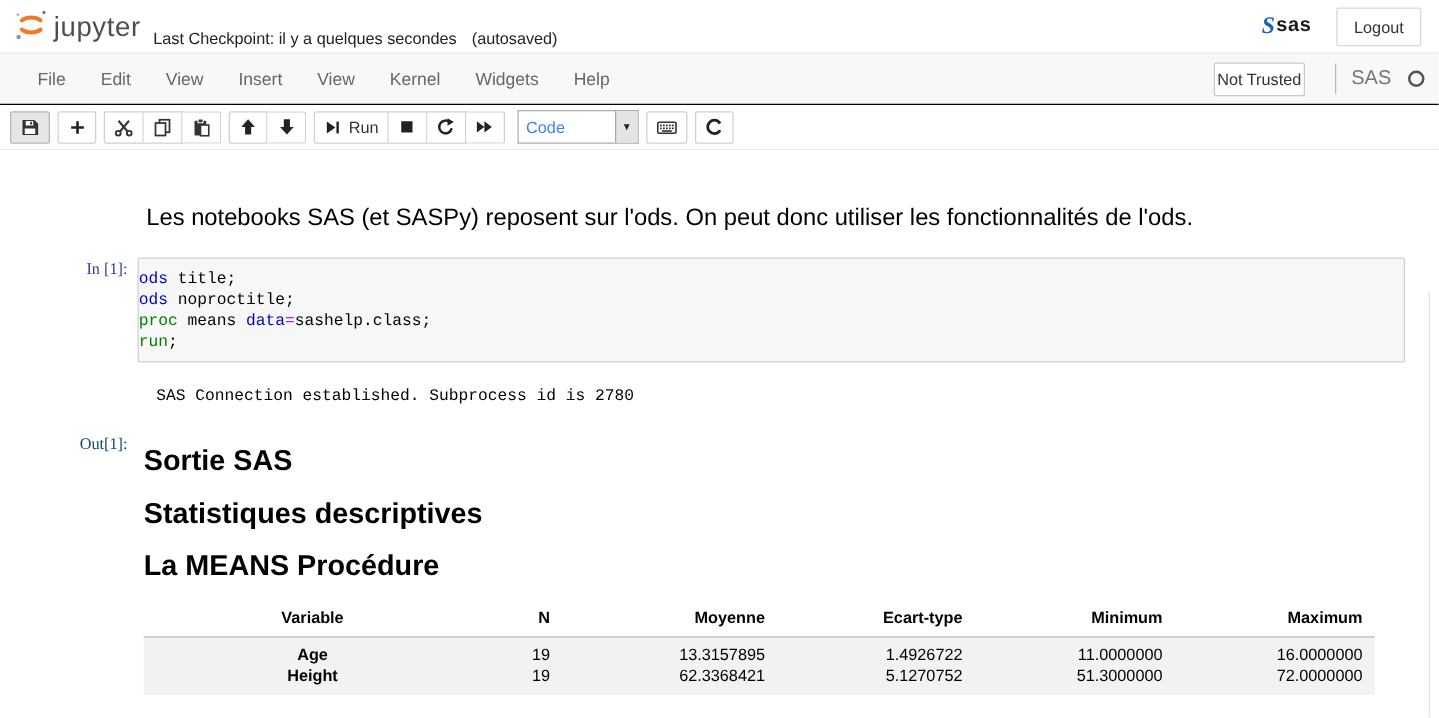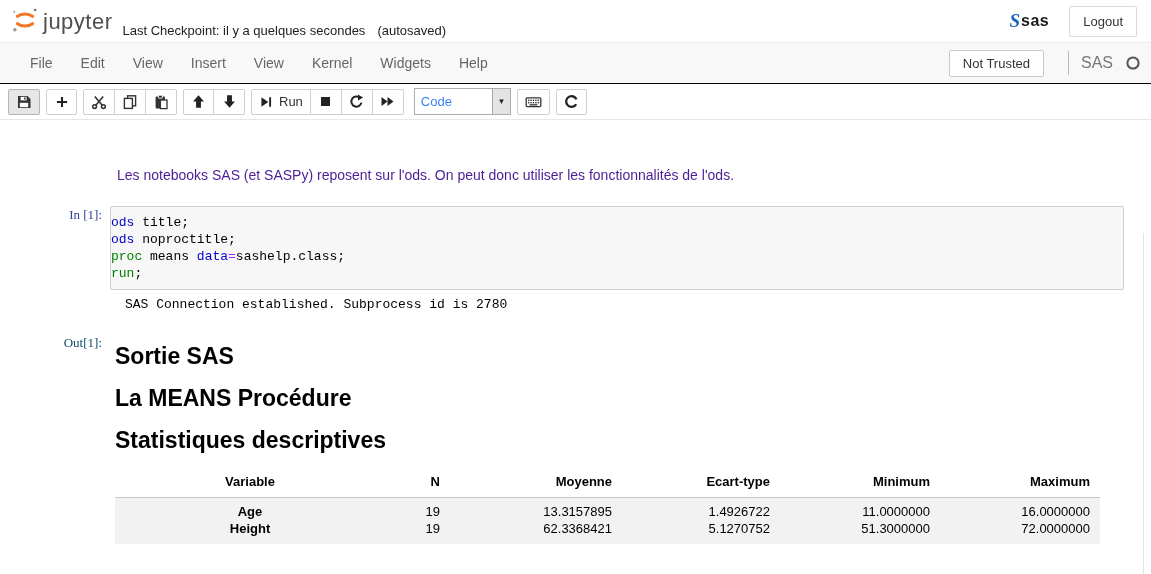--- a/index.html
+++ b/index.html
@@ -20,21 +20,21 @@
   .header-right { display:flex; align-items:center; gap:20px; }
   .sas-logo { display:flex; align-items:center; font-weight:bold; }
   .sas-logo .s-glyph { color:#1565c0; font-size:19px; font-family:"Liberation Serif",serif; font-style:italic; margin-right:1px; }
   .sas-logo .s-word { font-size:16px; color:#1a1a1a; letter-spacing:0.5px; }
   .logout-btn { background:#fff; border:1px solid #d9d9d9; border-radius:2px; font-size:13px; color:#333; padding:7px 13px; cursor:pointer; font-family:inherit; }
   
   .menubar { height:42px; background:#f8f8f8; border-top:1px solid #ececec; border-bottom:1px solid #000000; display:flex; align-items:center; justify-content:space-between; padding:0 10px 0 16px; }
   .menu-items { list-style:none; margin:0; padding:0; display:flex; }
   .menu-items li { padding:0 14px; font-size:14px; color:#666; cursor:pointer; line-height:40px; }
   .menubar-right { display:flex; align-items:center; }
-  .not-trusted-btn { background:#fff; border:1px solid #c9c9c9; border-radius:2px; font-size:13px; color:#333; padding:5px 13px; cursor:pointer; font-family:inherit; margin-right:24px; }
+  .not-trusted-btn { background:#fff; border:1px solid #c9c9c9; border-radius:2px; font-size:13px; color:#333; padding:5px 2px; cursor:pointer; font-family:inherit; margin-right:24px; }
   .kernel-divider { width:1px; height:24px; background:#b9b9b9; margin-right:12px; }
   .kernel-name { font-size:16px; color:#777; margin-right:12px; }
   .kernel-indicator svg { display:block; }
   
   .toolbar { height:36px; background:#fff; border-bottom:1px solid #e7e7e7; display:flex; align-items:center; padding:0 8px; gap:6px; }
   .btn-group { display:flex; }
   .tbtn { height:26px; min-width:31px; background:#fff; border:1px solid #cfcfcf; display:flex; align-items:center; justify-content:center; padding:0 7px; cursor:pointer; gap:6px; font-family:inherit; }
   .btn-group .tbtn:first-child { border-radius:2px 0 0 2px; }
   .btn-group .tbtn:last-child { border-radius:0 2px 2px 0; }
   .btn-group .tbtn:only-child { border-radius:2px; }
@@ -47,28 +47,28 @@
   .code-select .arrow { width:18px; background:#e4e4e4; border-left:1px solid #a8a8a8; display:flex; align-items:center; justify-content:center; font-size:8px; color:#222; }
   
   .notebook { position:relative; padding:45px 27px 0 0; }
   .right-line { position:absolute; left:1143px; top:113px; width:1px; height:461px; background:#e3e3e3; }
   .cell { display:flex; }
   .prompt { width:110px; flex:none; text-align:right; padding-right:8px; font-family:Liberation Serif, serif; font-size:13px; line-height:17px; white-space:nowrap; }
   .prompt.in-prompt { color:#303F9F; }
   .prompt.out-prompt { color:#0c4a6e; }
   .cell-inner { flex:1; min-width:0; }
   .markdown-cell { margin-bottom:21px; }
-  .markdown-cell p { margin:0; font-size:14px; line-height:20px; padding-left:7px; color:#4c1d95; }
+  .markdown-cell p { margin:0; font-size:19px; line-height:20px; padding-left:7px; color:#000000; }
   .input-area { background:#f7f7f7; border:1px solid #cfcfcf; border-radius:2px; padding:7px 0; }
   .code-editor { margin:0; font-family:"Liberation Mono","DejaVu Sans Mono",monospace; font-size:13px; line-height:17px; color:#000; white-space:pre; }
   .tok-kw { color:#0000cc; }
   .tok-kw2 { color:#008000; }
   .tok-op { color:#aa22ff; }
   .tok-pl { color:#000; }
-  .stream-row { margin-top:6px; }
+  .stream-row { margin-top:18px; }
   .stream-text { margin:0; font-family:"Liberation Mono","DejaVu Sans Mono",monospace; font-size:13px; line-height:17px; padding-left:15px; color:#000; white-space:pre; }
   .output-cell { margin-top:21px; }
   .sas-output { padding-left:5px; }
   .sas-heading { font-size:23px; line-height:28px; font-weight:bold; color:#000; margin:0 0 14px 0; }
   .sas-heading:first-child { margin-top:8px; }
   .sas-table { border-collapse:collapse; table-layout:fixed; width:985px; margin-top:12px; font-size:13px; }
   .sas-table thead th { font-weight:bold; padding:6px 10px 8px; background:#fff; border-bottom:1px solid #c6c6c6; text-align:right; }
   .sas-table thead th:first-child { text-align:center; }
   .sas-table tbody { background:#f2f2f2; }
   .sas-table tbody th { font-weight:bold; text-align:center; padding:0 10px; line-height:17px; }
@@ -288,22 +288,22 @@
     <div class="cell-inner">
       <pre class="stream-text">SAS Connection established. Subprocess id is 2780</pre>
     </div>
   </div>
 
   <div class="cell output-cell">
     <div class="prompt out-prompt">Out[1]:</div>
     <div class="cell-inner">
       <div class="sas-output">
         <div class="sas-heading">Sortie SAS</div>
+          <div class="sas-heading">Statistiques descriptives</div>
           <div class="sas-heading">La MEANS Procédure</div>
-          <div class="sas-heading">Statistiques descriptives</div>
           <table class="sas-table">
           <colgroup>
             <col style="width:270px">
               <col style="width:65px">
               <col style="width:172px">
             <col style="width:158px">
               <col style="width:160px">
               <col style="width:160px">
           </colgroup>
           <thead>

